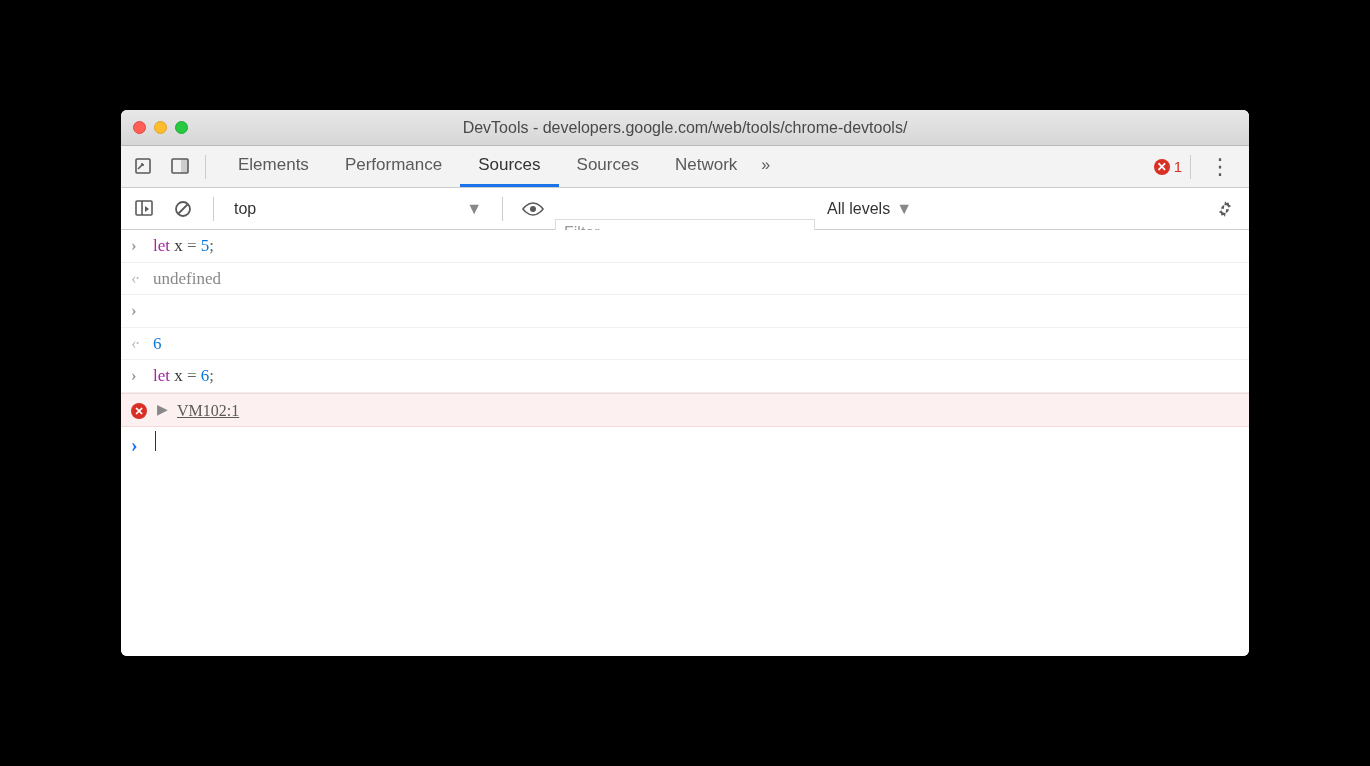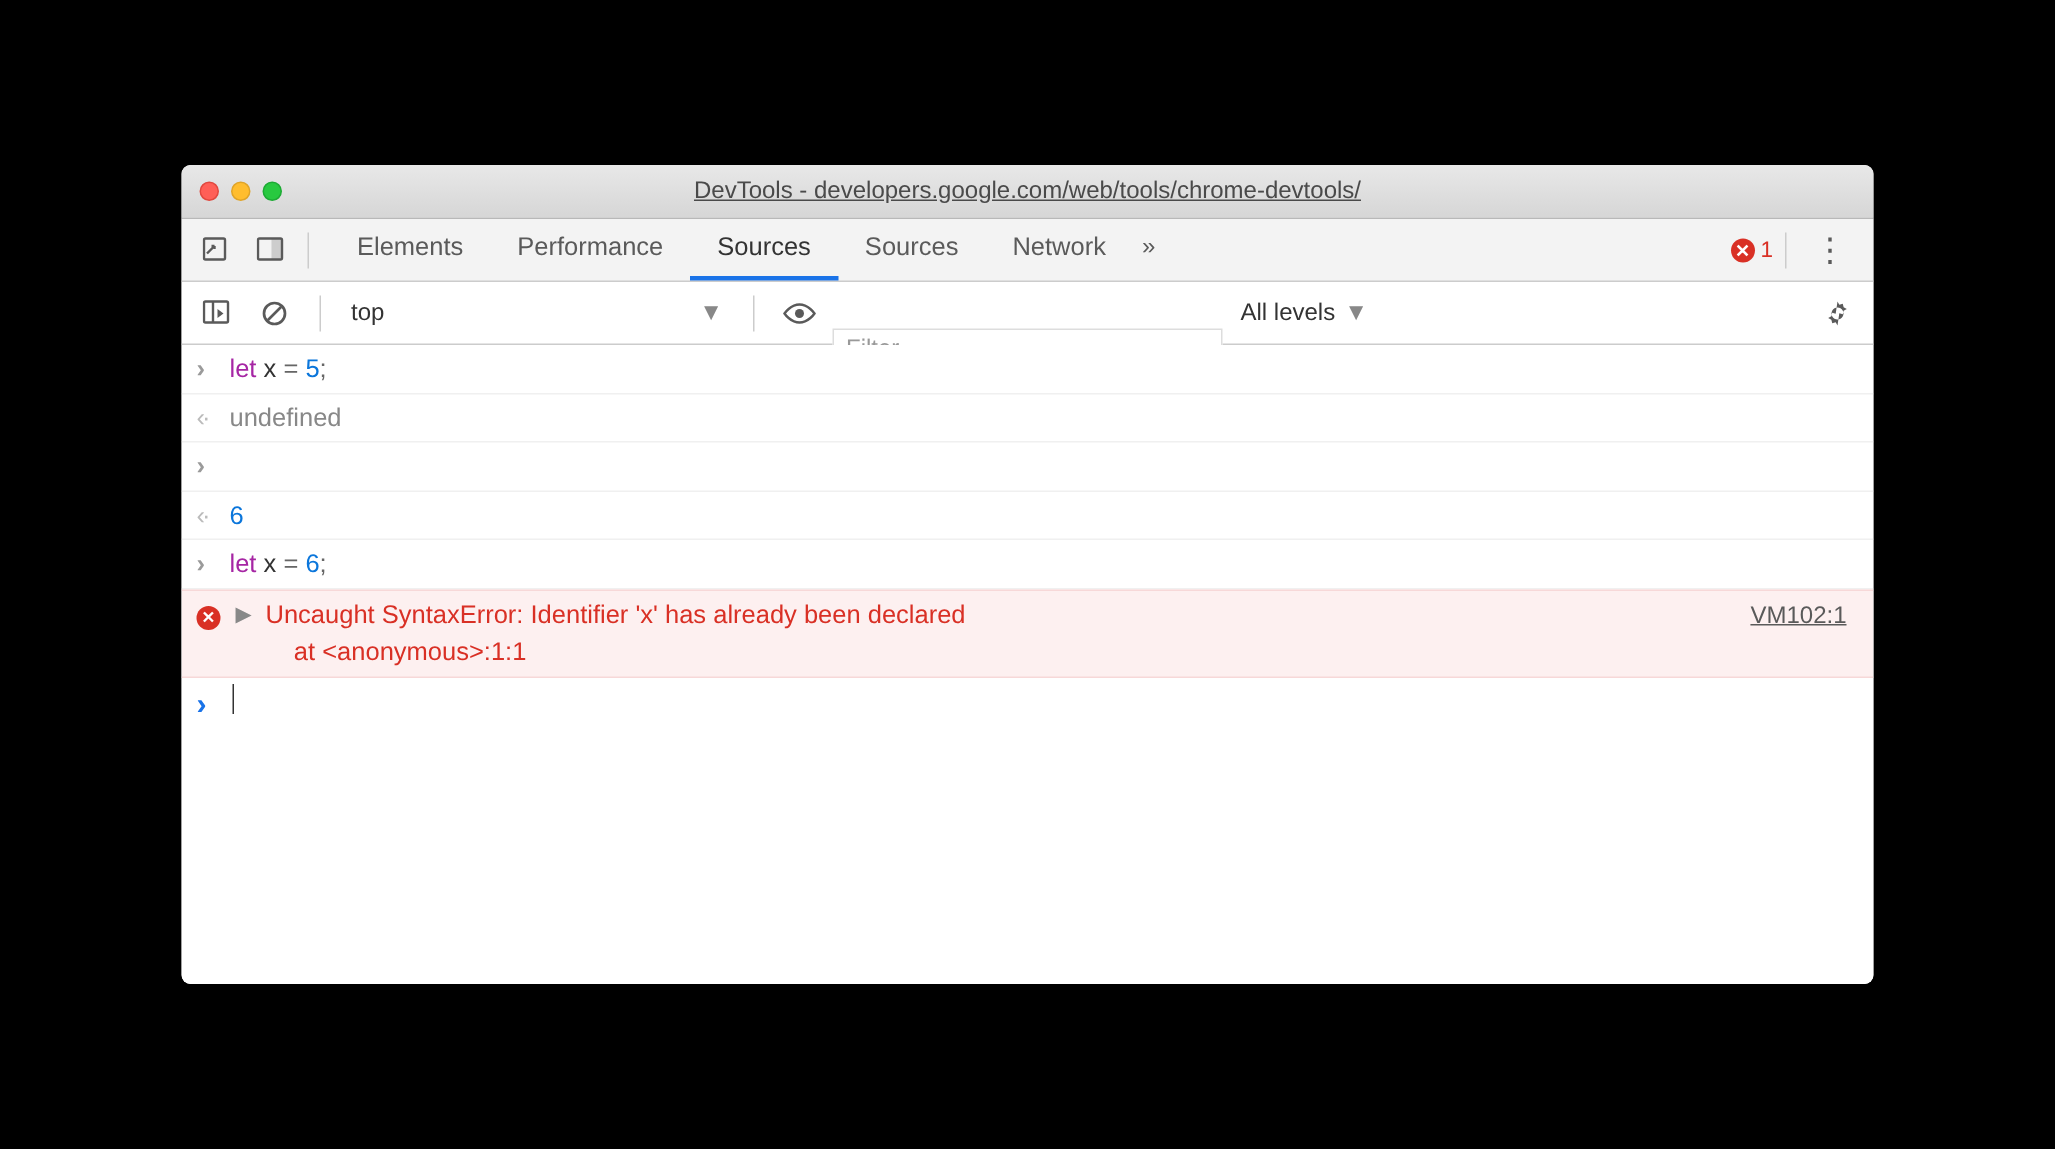--- a/index.html
+++ b/index.html
@@ -36,21 +36,20 @@
   .tl.red { background: #ff5f57; border: 0.5px solid #e1483f; }
   .tl.yellow { background: #ffbd2e; border: 0.5px solid #e0a428; }
   .tl.green { background: #28c940; border: 0.5px solid #1dab34; }
   .title {
     position: absolute;
     left: 0; right: 0;
     text-align: center;
     font-size: 16px;
     color: #4a4a4a;
     pointer-events: none;
-    text-decoration: underline;
   }
   .tabbar {
     height: 42px;
     border-bottom: 1px solid #ccc;
     display: flex;
     align-items: center;
     padding: 0 8px;
     background: #f3f3f3;
   }
   .tabbar-left { display: flex; align-items: center; gap: 4px; }
@@ -102,21 +101,21 @@
   }
   .filter-input {
     height: 28px; width: 260px; border: 1px solid #ddd;
     padding: 0 8px; font-size: 16px; color: #333; background: #fff; margin-top: 48px;
   }
   .filter-input::placeholder { color: #999; }
   .levels { font-size: 16px; color: #333; padding: 0 6px; display: flex; align-items: center; gap: 6px; cursor: pointer; }
   .sub-spacer { flex: 1; }
 
   .console-area {
-    flex: 1; background: #fff; font-family: Liberation Sans, sans-serif;
+    flex: 1; background: #fff; font-family: Liberation Serif, serif;
     font-size: 17px; overflow: auto;
   }
   .row {
     display: flex; align-items: flex-start;
     padding: 3px 10px 3px 10px; border-bottom: 1px solid #f0f0f0;
     line-height: 1.5; min-height: 30px;
   }
   .row .marker { width: 22px; flex-shrink: 0; color: #888; user-select: none; }
   .row .marker.in::before { content: "\203A"; color: #9a9a9a; font-weight: bold; }
   .row .marker.out::before { content: "\2039\00B7"; color: #bbb; letter-spacing: -2px; }
@@ -251,22 +250,20 @@
         <div class="content"><span class="tok-num">6</span></div>
       </div>
       <div class="row">
         <div class="marker in"></div>
         <div class="content"><span class="tok-keyword">let</span><span> </span><span class="tok-ident">x</span><span> </span><span class="tok-op">=</span><span> </span><span class="tok-num">6</span><span class="tok-op">;</span></div>
       </div>
 
     <div class="row error">
       <div class="marker"><span class="err-icon">✕</span></div>
       <div class="expand">▶</div>
-      <div class="content"><span>Uncaught SyntaxError: Identifier 'x' has already been declared</span>
-<span>    at &lt;anonymous&gt;:1:1</span></div>
       <a class="src-link">VM102:1</a>
     </div>
 
     <div class="row prompt-row">
       <div class="marker prompt"></div>
       <div class="content"><span class="cursor"></span></div>
     </div>
   </div>
 </div>
 

